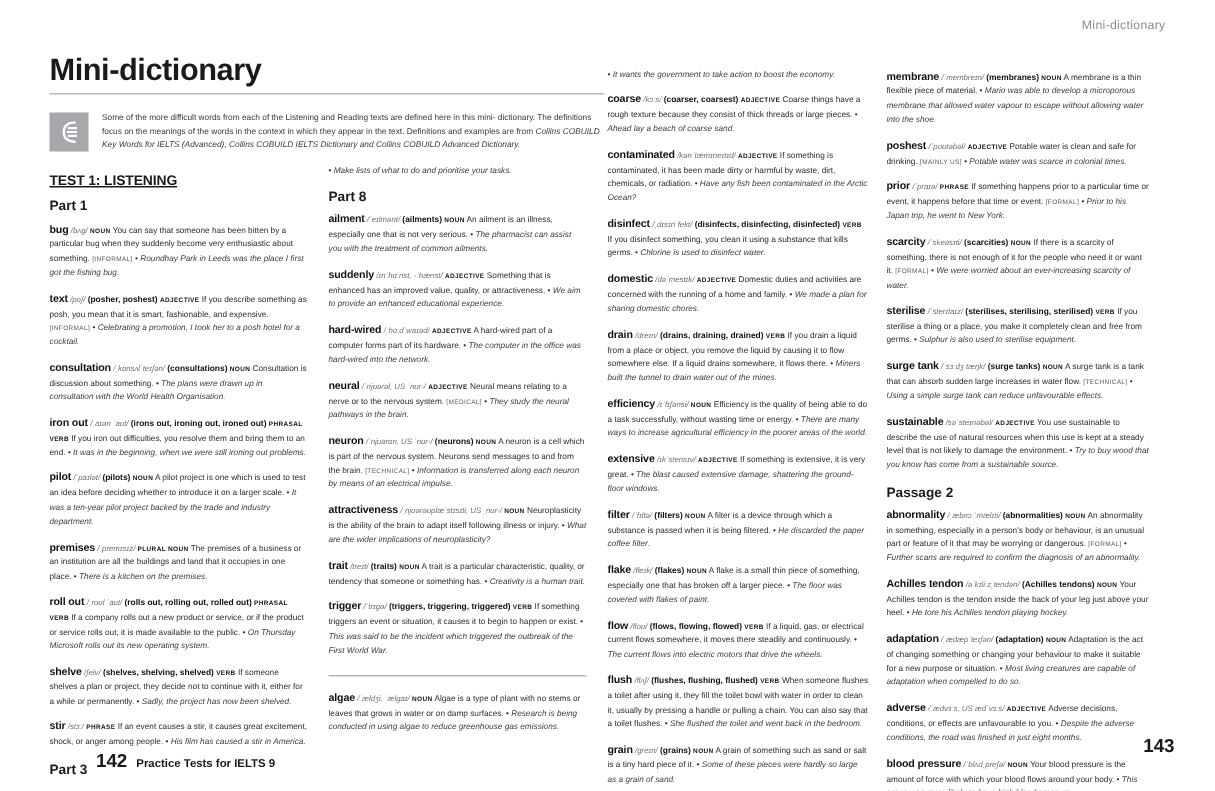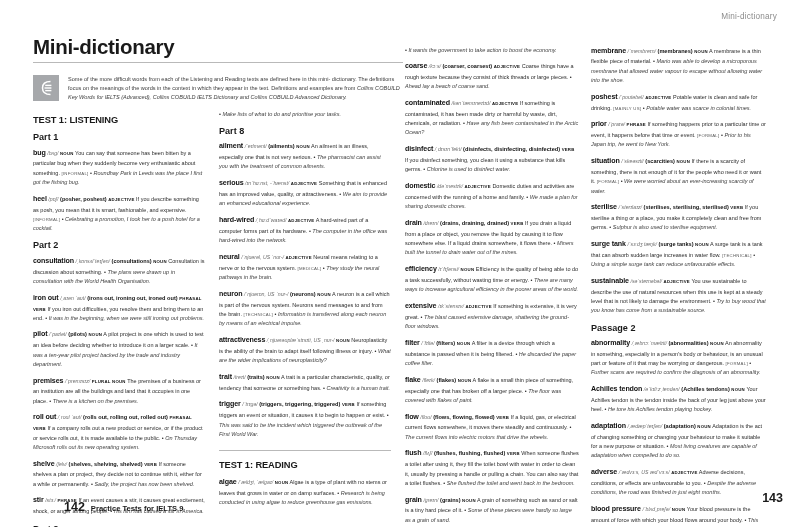--- a/index.html
+++ b/index.html
@@ -85,20 +85,21 @@
 
   .col-3, .col-4 { top: 40px; }
 
   
   .test-head {
     font-size: 9.3px;
     font-weight: bold;
     letter-spacing: -0.1px;
     margin: 0 0 7px 0;
     color: #1a1a1a;
+    text-decoration: underline;
   }
   .part-head {
     font-size: 9.1px;
     font-weight: bold;
     margin: 7px 0 4px 0;
     color: #1a1a1a;
   }
   .part-head.first { margin-top: 0; }
 
   .sec-rule {
@@ -211,31 +212,30 @@
     <span class="hw">bug</span>
     <span class="ipa">/bʌg/</span>
     <span class="pos">NOUN</span>
     <span>You can say that someone has been bitten by a particular bug when they suddenly become very enthusiastic about something.</span>
     <span class="label">[INFORMAL]</span>
     <span class="bullet">•</span>
     <span class="ex">Roundhay Park in Leeds was the place I first got the fishing bug.</span>
   </p>
 
   <p class="entry">
-    <span class="hw">heel</span>
+    <span class="hw">text</span>
     <span class="ipa">/pɒʃ/</span>
     <span class="forms">(posher, poshest)</span>
     <span class="pos">ADJECTIVE</span>
     <span>If you describe something as posh, you mean that it is smart, fashionable, and expensive.</span>
     <span class="label">[INFORMAL]</span>
     <span class="bullet">•</span>
     <span class="ex">Celebrating a promotion, I took her to a posh hotel for a cocktail.</span>
   </p>
 
-  <h3 class="part-head">Part 2</h3>
 
   <p class="entry">
     <span class="hw">consultation</span>
     <span class="ipa">/ˌkɒnsʌlˈteɪʃən/</span>
     <span class="forms">(consultations)</span>
     <span class="pos">NOUN</span>
     <span>Consultation is discussion about something.</span>
     <span class="bullet">•</span>
     <span class="ex">The plans were drawn up in consultation with the World Health Organisation.</span>
   </p>
@@ -314,21 +314,21 @@
     <span class="hw">ailment</span>
     <span class="ipa">/ˈeɪlmənt/</span>
     <span class="forms">(ailments)</span>
     <span class="pos">NOUN</span>
     <span>An ailment is an illness, especially one that is not very serious.</span>
     <span class="bullet">•</span>
     <span class="ex">The pharmacist can assist you with the treatment of common ailments.</span>
   </p>
 
   <p class="entry">
-    <span class="hw">serious</span>
+    <span class="hw">suddenly</span>
     <span class="ipa">/ɪnˈhɑːnst, -ˈhænst/</span>
     <span class="pos">ADJECTIVE</span>
     <span>Something that is enhanced has an improved value, quality, or attractiveness.</span>
     <span class="bullet">•</span>
     <span class="ex">We aim to provide an enhanced educational experience.</span>
   </p>
 
   <p class="entry">
     <span class="hw">hard-wired</span>
     <span class="ipa">/ˌhɑːdˈwaɪəd/</span>
@@ -383,21 +383,20 @@
     <span class="ipa">/ˈtrɪgə/</span>
     <span class="forms">(triggers, triggering, triggered)</span>
     <span class="pos">VERB</span>
     <span>If something triggers an event or situation, it causes it to begin to happen or exist.</span>
     <span class="bullet">•</span>
     <span class="ex">This was said to be the incident which triggered the outbreak of the First World War.</span>
   </p>
 
   <div class="sec-rule"></div>
 
-  <h2 class="test-head">TEST 1: READING</h2>
 
 
   <p class="entry">
     <span class="hw">algae</span>
     <span class="ipa">/ˈældʒi, ˈælgaɪ/</span>
     <span class="pos">NOUN</span>
     <span>Algae is a type of plant with no stems or leaves that grows in water or on damp surfaces.</span>
     <span class="bullet">•</span>
     <span class="ex">Research is being conducted in using algae to reduce greenhouse gas emissions.</span>
   </p>
@@ -553,21 +552,21 @@
     <span class="hw">prior</span>
     <span class="ipa">/ˈpraɪə/</span>
     <span class="pos">PHRASE</span>
     <span>If something happens prior to a particular time or event, it happens before that time or event.</span>
     <span class="label">[FORMAL]</span>
     <span class="bullet">•</span>
     <span class="ex">Prior to his Japan trip, he went to New York.</span>
   </p>
 
   <p class="entry">
-    <span class="hw">situation</span>
+    <span class="hw">scarcity</span>
     <span class="ipa">/ˈskeəsɪti/</span>
     <span class="forms">(scarcities)</span>
     <span class="pos">NOUN</span>
     <span>If there is a scarcity of something, there is not enough of it for the people who need it or want it.</span>
     <span class="label">[FORMAL]</span>
     <span class="bullet">•</span>
     <span class="ex">We were worried about an ever-increasing scarcity of water.</span>
   </p>
 
   <p class="entry">

